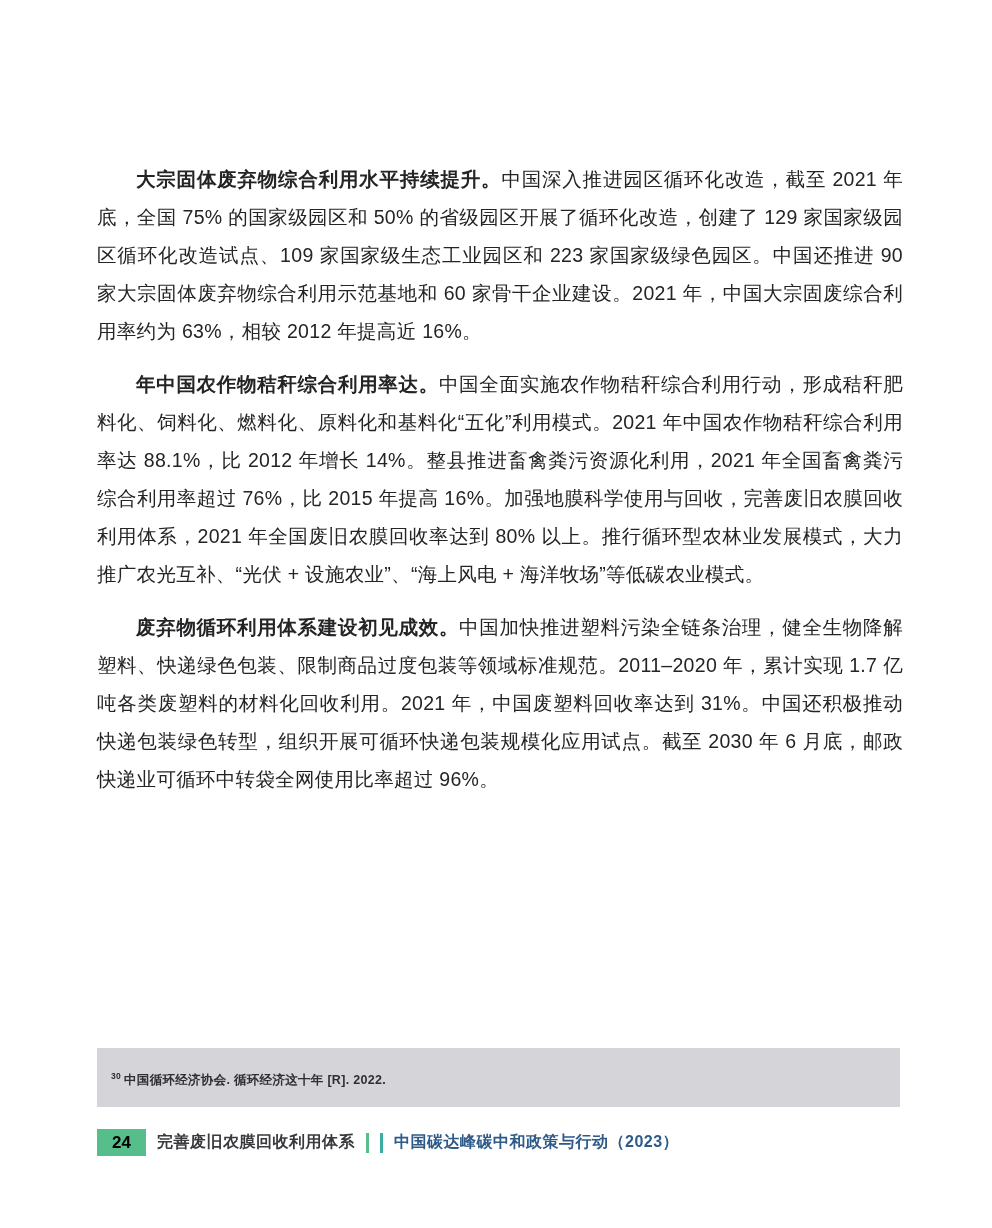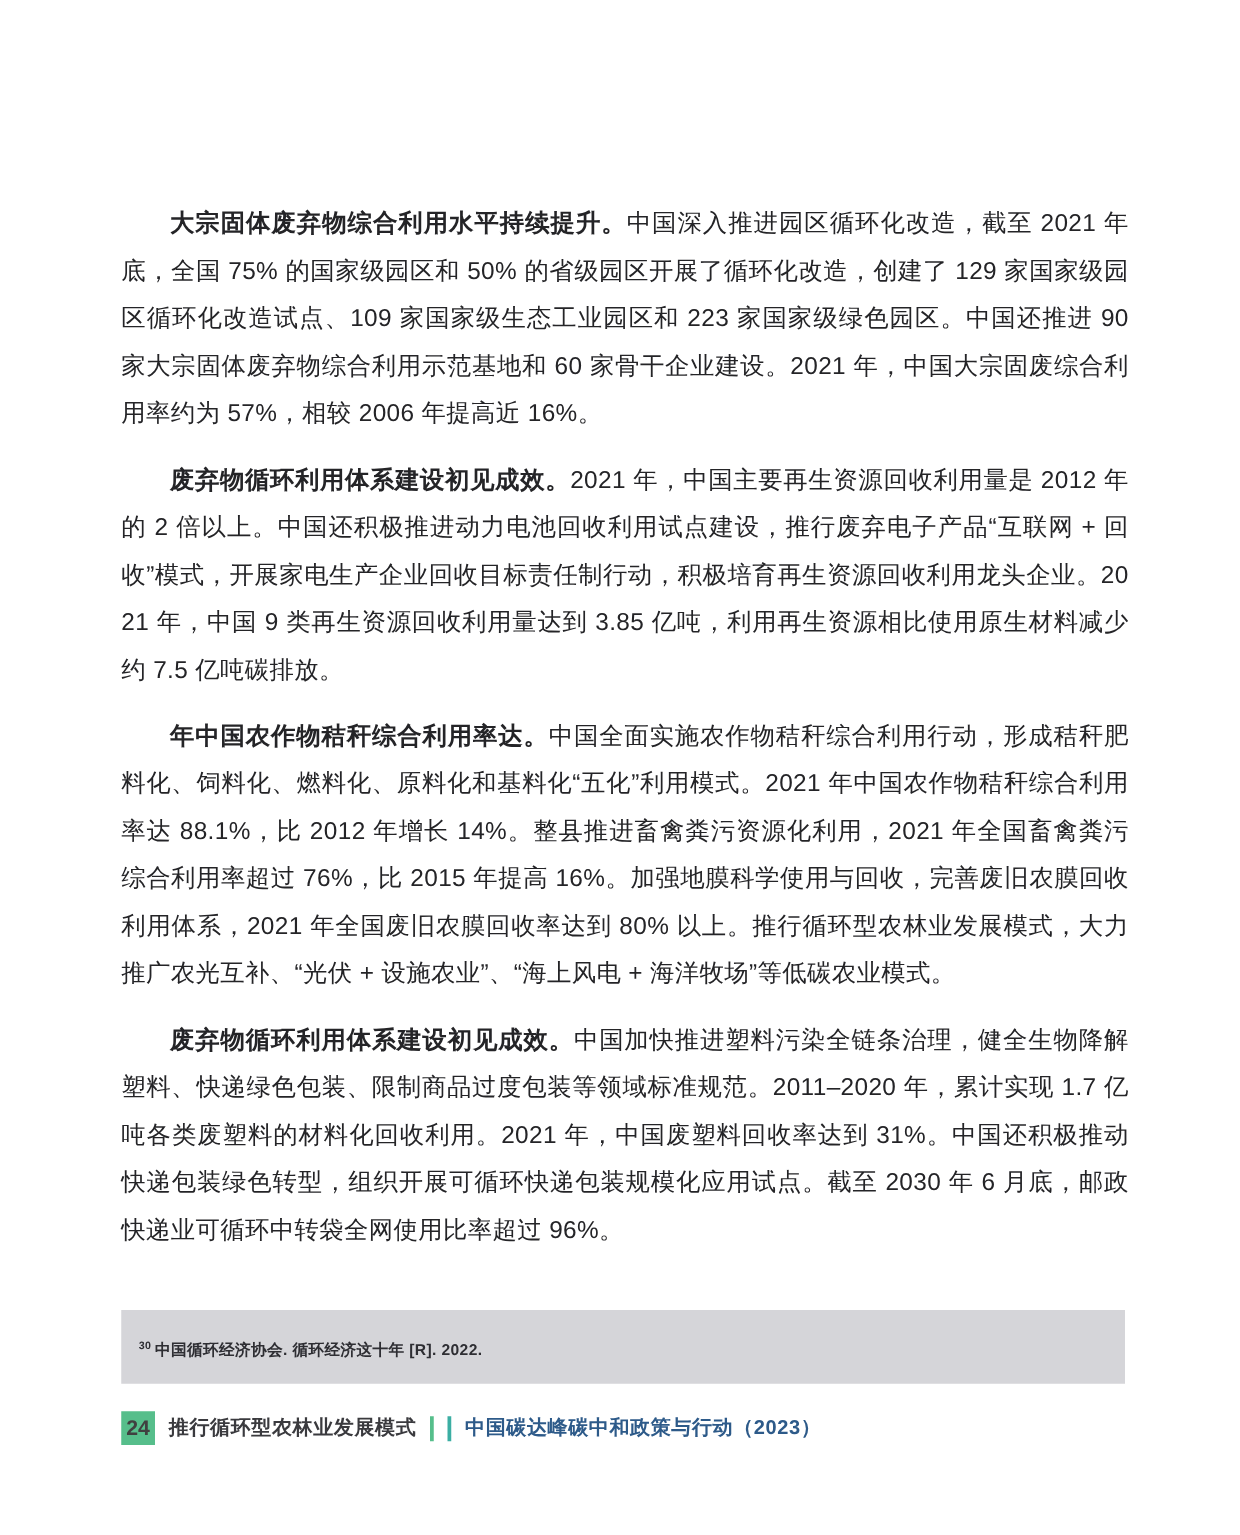--- a/index.html
+++ b/index.html
@@ -94,24 +94,24 @@
   .footer {
     position: absolute;
     left: 97px;
     top: 1129px;
     height: 27px;
     display: flex;
     align-items: center;
     gap: 11px;
   }
   .page-number-badge {
-    width: 27px;
+    width: 49px;
     height: 27px;
     background: #56BE8B;
-    color: #404040;
+    color: #000000;
     font-size: 17px;
     font-weight: 700;
     display: flex;
     align-items: center;
     justify-content: center;
     flex: 0 0 auto;
   }
   .footer-org {
     font-size: 16px;
     font-weight: 700;
@@ -134,31 +134,30 @@
     white-space: nowrap;
   }
 </style>
 </head>
 <body>
 
 <div class="page">
 
 
   <div class="content">
-    <p class="para"><b>大宗固体废弃物综合利用水平持续提升。</b><span>中国深入推进园区循环化改造，截至 2021 年底，全国 75% 的国家级园区和 50% 的省级园区开展了循环化改造，创建了 129 家国家级园区循环化改造试点、109 家国家级生态工业园区和 223 家国家级绿色园区。中国还推进 90 家大宗固体废弃物综合利用示范基地和 60 家骨干企业建设。2021 年，中国大宗固废综合利用率约为 57%，相较 2006 年提高近 16%。</span></p>
-    <p class="para"><b>废弃物循环利用体系建设初见成效。</b><span>2021 年，中国主要再生资源回收利用量是 2012 年的 2 倍以上。中国还积极推进动力电池回收利用试点建设，推行废弃电子产品“互联网 + 回收”模式，开展家电生产企业回收目标责任制行动，积极培育再生资源回收利用龙头企业。2021 年，中国 9 类再生资源回收利用量达到 3.85 亿吨，利用再生资源相比使用原生材料减少约 7.5 亿吨碳排放。</span></p>
+    <p class="para"><b>大宗固体废弃物综合利用水平持续提升。</b><span>中国深入推进园区循环化改造，截至 2021 年底，全国 75% 的国家级园区和 50% 的省级园区开展了循环化改造，创建了 129 家国家级园区循环化改造试点、109 家国家级生态工业园区和 223 家国家级绿色园区。中国还推进 90 家大宗固体废弃物综合利用示范基地和 60 家骨干企业建设。2021 年，中国大宗固废综合利用率约为 63%，相较 2012 年提高近 16%。</span></p>
     <p class="para"><b>年中国农作物秸秆综合利用率达。</b><span>中国全面实施农作物秸秆综合利用行动，形成秸秆肥料化、饲料化、燃料化、原料化和基料化“五化”利用模式。2021 年中国农作物秸秆综合利用率达 88.1%，比 2012 年增长 14%。整县推进畜禽粪污资源化利用，2021 年全国畜禽粪污综合利用率超过 76%，比 2015 年提高 16%。加强地膜科学使用与回收，完善废旧农膜回收利用体系，2021 年全国废旧农膜回收率达到 80% 以上。推行循环型农林业发展模式，大力推广农光互补、“光伏 + 设施农业”、“海上风电 + 海洋牧场”等低碳农业模式。</span></p>
     <p class="para"><b>废弃物循环利用体系建设初见成效。</b><span>中国加快推进塑料污染全链条治理，健全生物降解塑料、快递绿色包装、限制商品过度包装等领域标准规范。2011–2020 年，累计实现 1.7 亿吨各类废塑料的材料化回收利用。2021 年，中国废塑料回收率达到 31%。中国还积极推动快递包装绿色转型，组织开展可循环快递包装规模化应用试点。截至 2030 年 6 月底，邮政快递业可循环中转袋全网使用比率超过 96%。</span></p>
   </div>
 
   <div class="footnote-box">
     <p class="footnote-text"><sup>30</sup><span>中国循环经济协会. 循环经济这十年 [R]. 2022.</span></p>
   </div>
 
   <div class="footer">
     <span class="page-number-badge">24</span>
-    <span class="footer-org">推行循环型农林业发展模式</span>
+    <span class="footer-org">完善废旧农膜回收利用体系</span>
     <span class="footer-sep sep-green"></span>
     <span class="footer-sep sep-teal"></span>
     <span class="footer-report">中国碳达峰碳中和政策与行动（2023）</span>
   </div>
 
 </div>
 
 </body></html>

